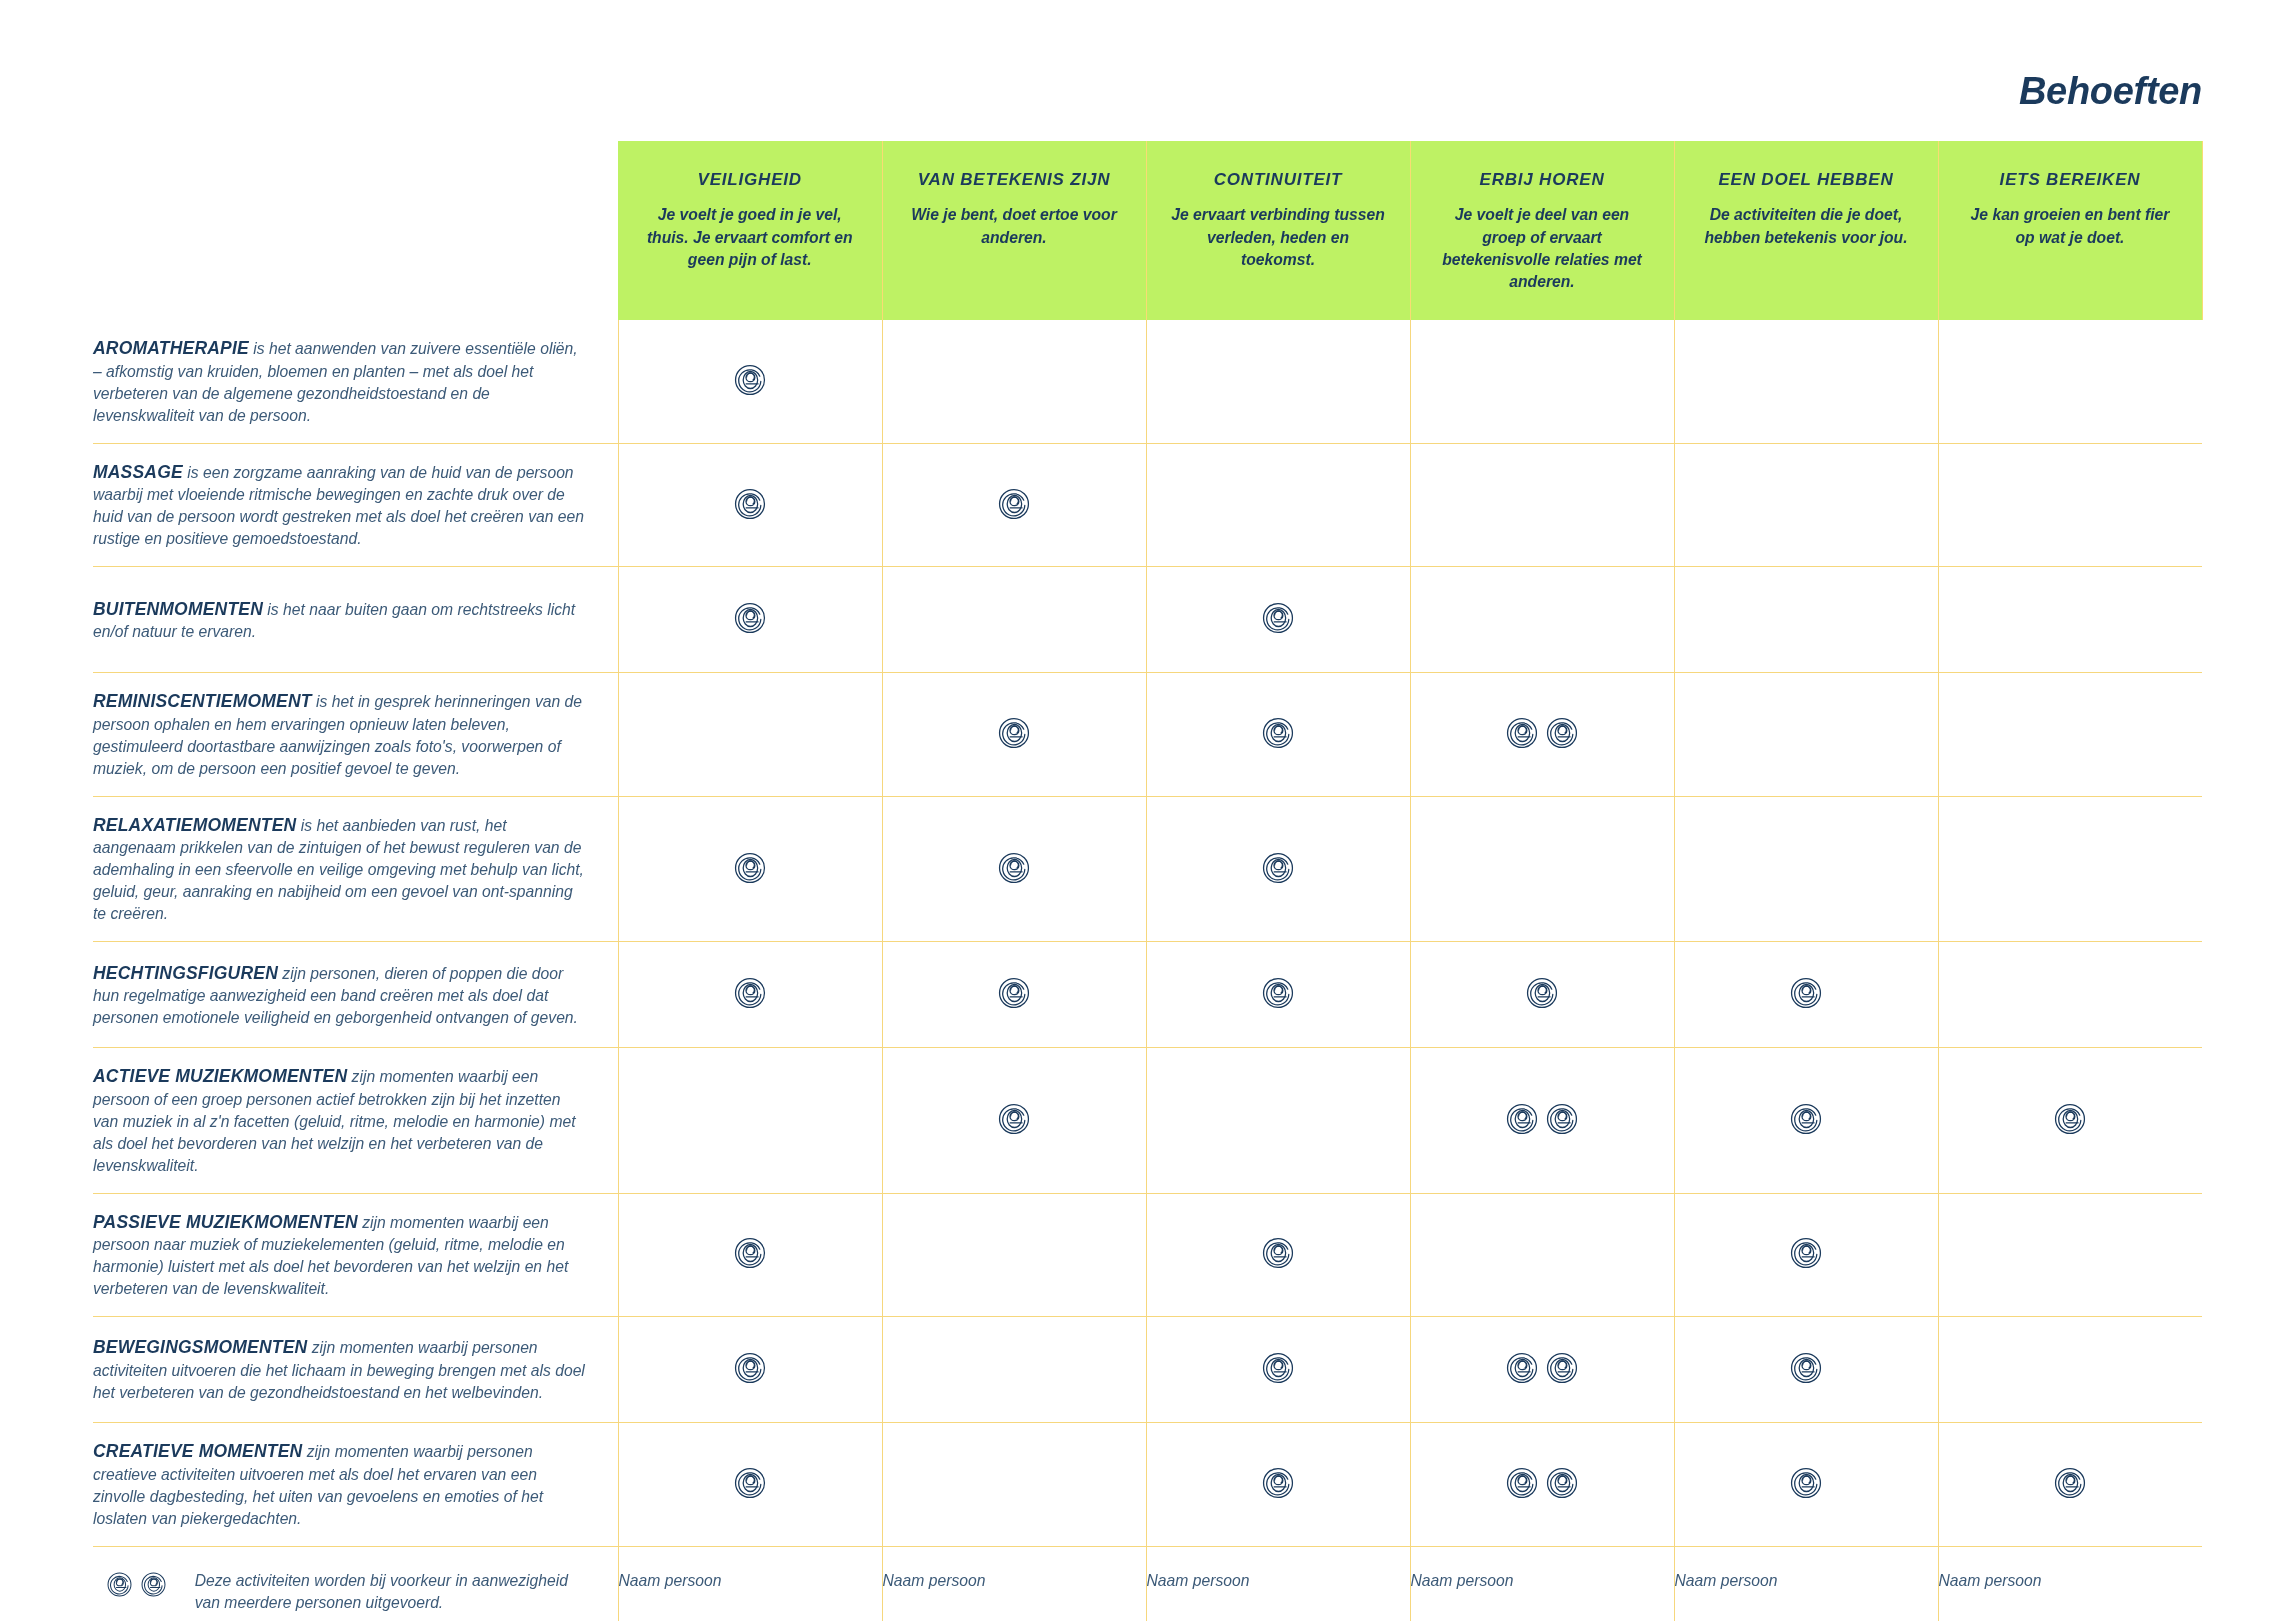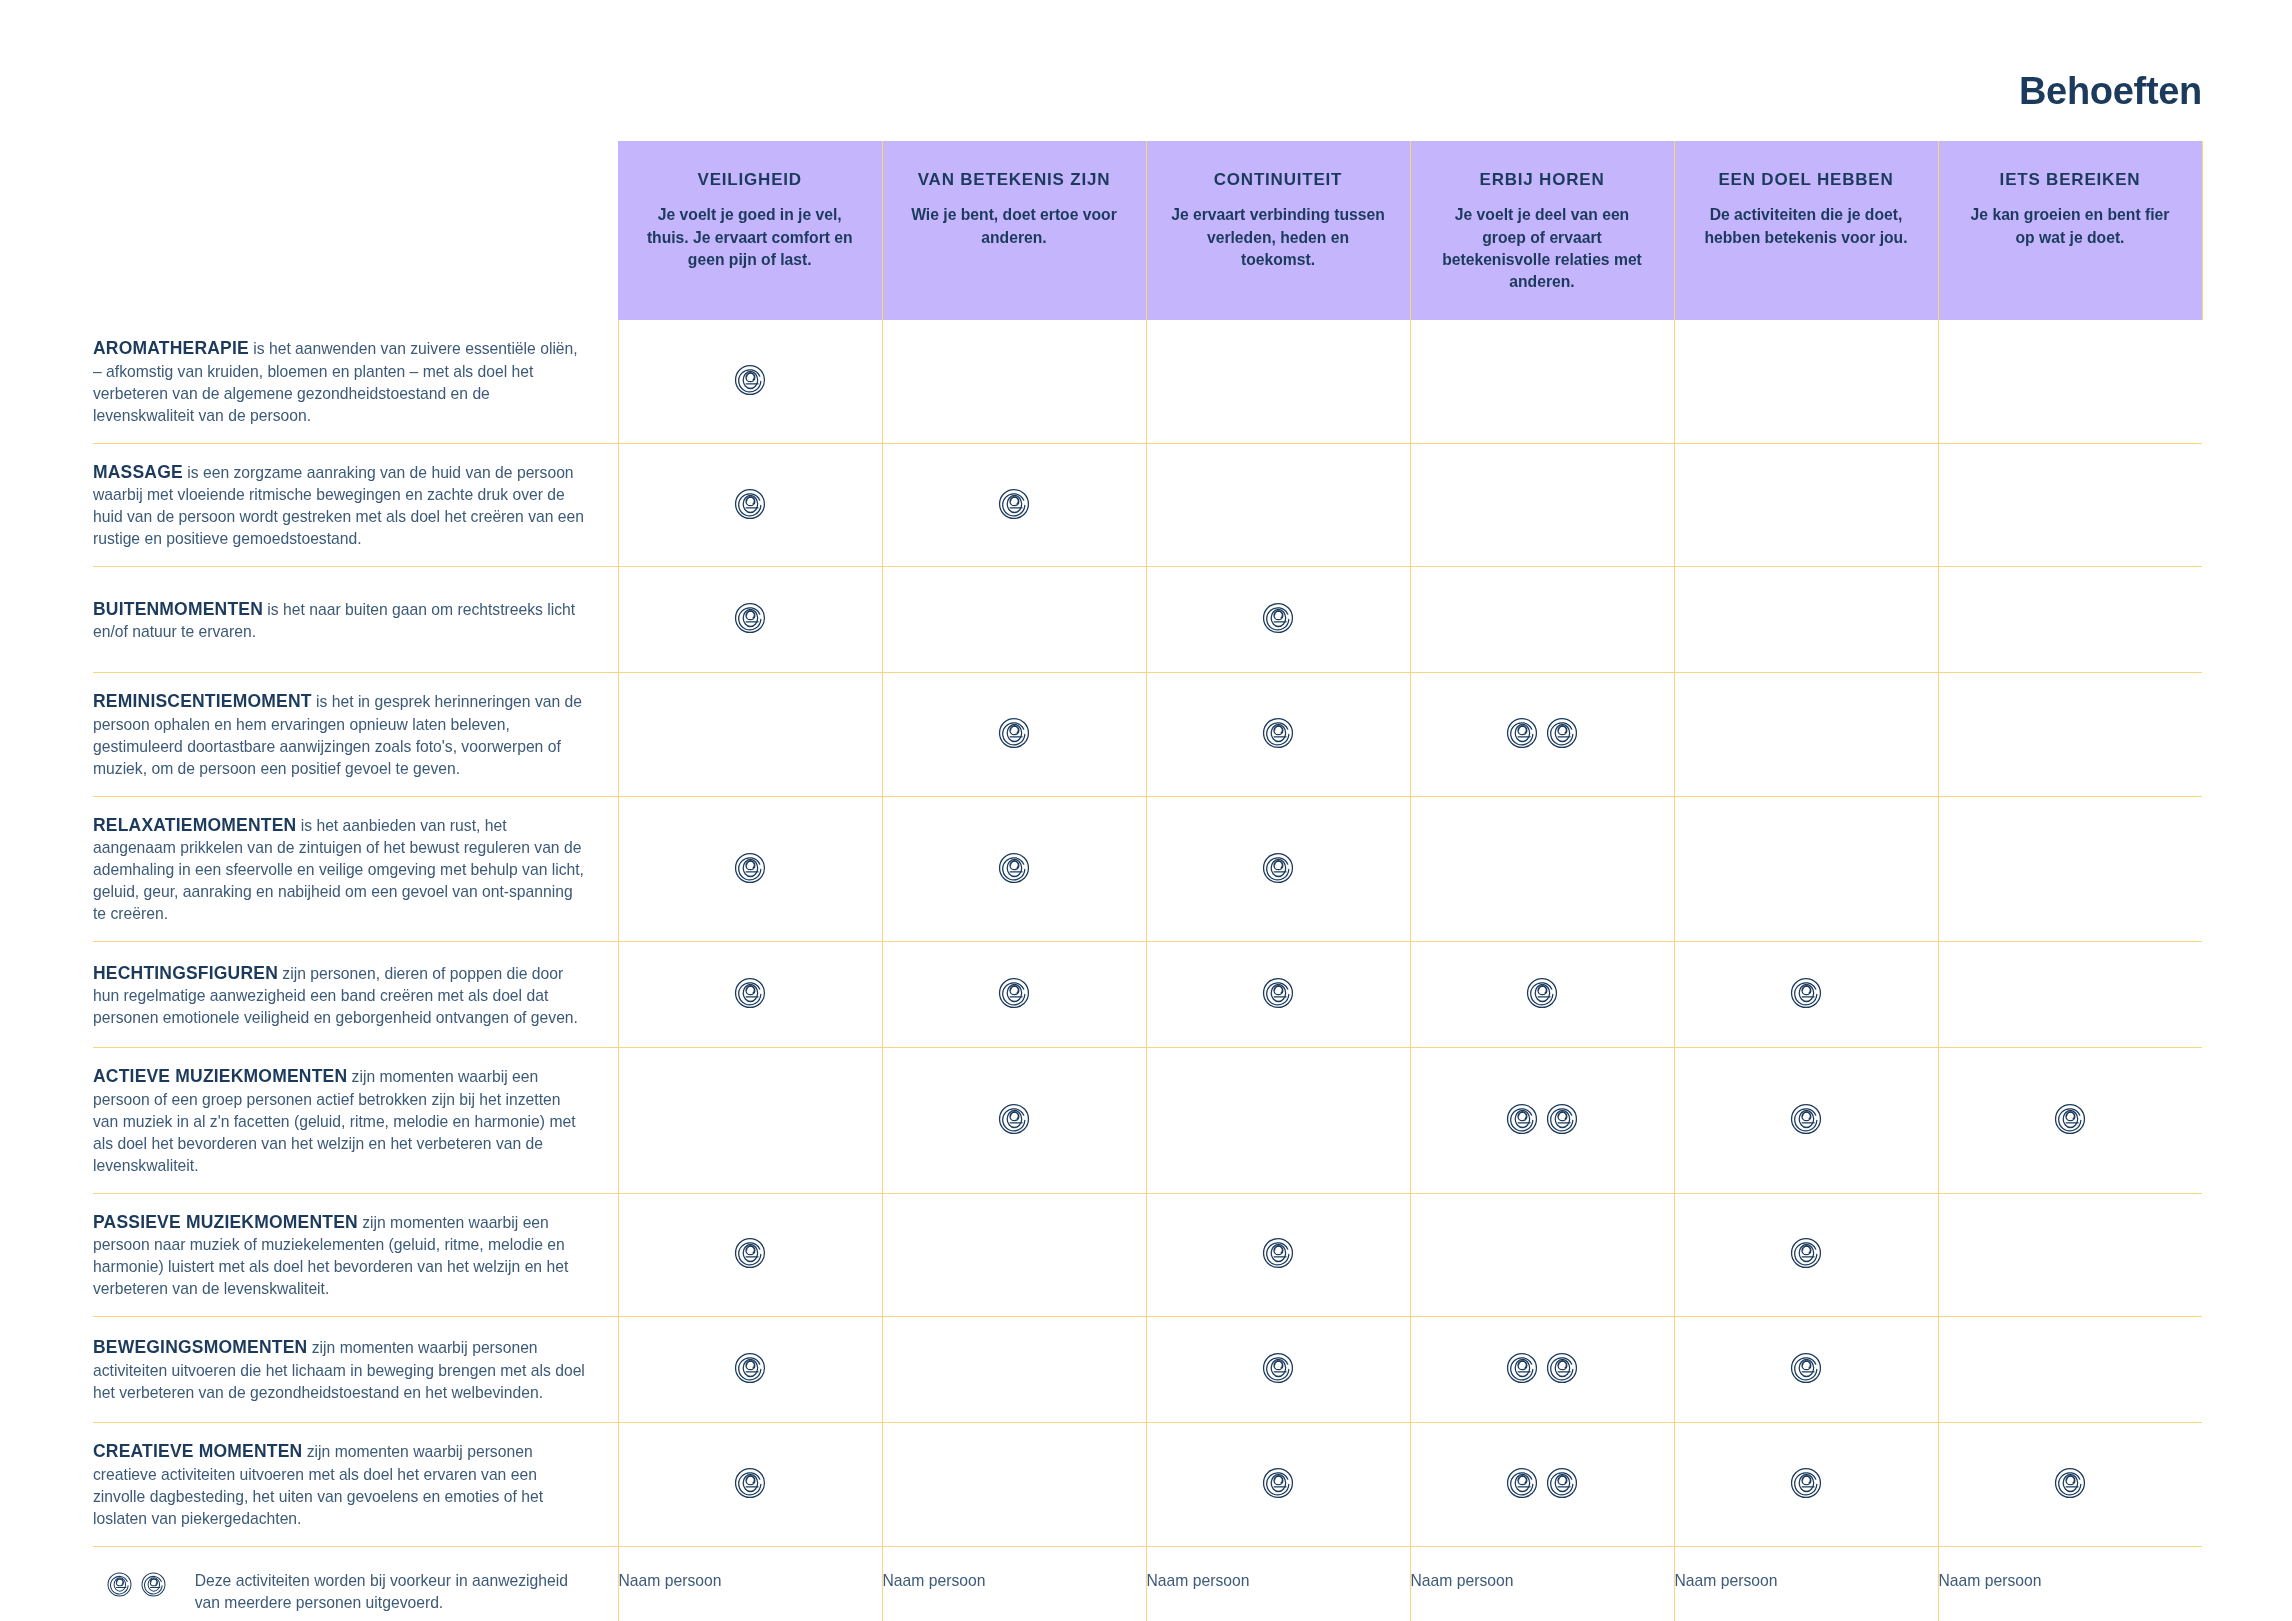--- a/index.html
+++ b/index.html
@@ -3,21 +3,21 @@
 <meta charset="utf-8">
 <style>
   * { box-sizing: border-box; margin: 0; padding: 0; }
   html, body {
     width: 2293px; height: 1621px;
     background: #ffffff;
     font-family: "Liberation Sans", sans-serif;
     color: #1e3a5f;
     overflow: hidden;
   }
-  .page { position: relative; width: 2293px; height: 1621px; }
+  .page { position: relative; width: 2293px; height: 1621px; font-style: italic; }
 
   
   .behoeften-title {
     position: absolute;
     right: 91px; top: 70px;
     font-size: 38px;
     font-weight: bold;
     letter-spacing: -0.3px;
     color: #1b3a5c;
     text-align: right;
@@ -44,21 +44,21 @@
   table.grid {
     border-collapse: collapse;
     table-layout: fixed;
     width: 2108px;
   }
   table.grid col.c0 { width: 525px; }
   table.grid col.cx { width: 264px; }
 
   
   thead th {
-    background: #c4b5fd;
+    background: #bef264;
     vertical-align: top;
     padding: 29px 23px 27px 23px;
     border-right: 0.9px solid #f8dc73;
   }
   thead th.blank {
     background: #ffffff;
     border: none;
   }
   .col-name {
     font-size: 17px;

